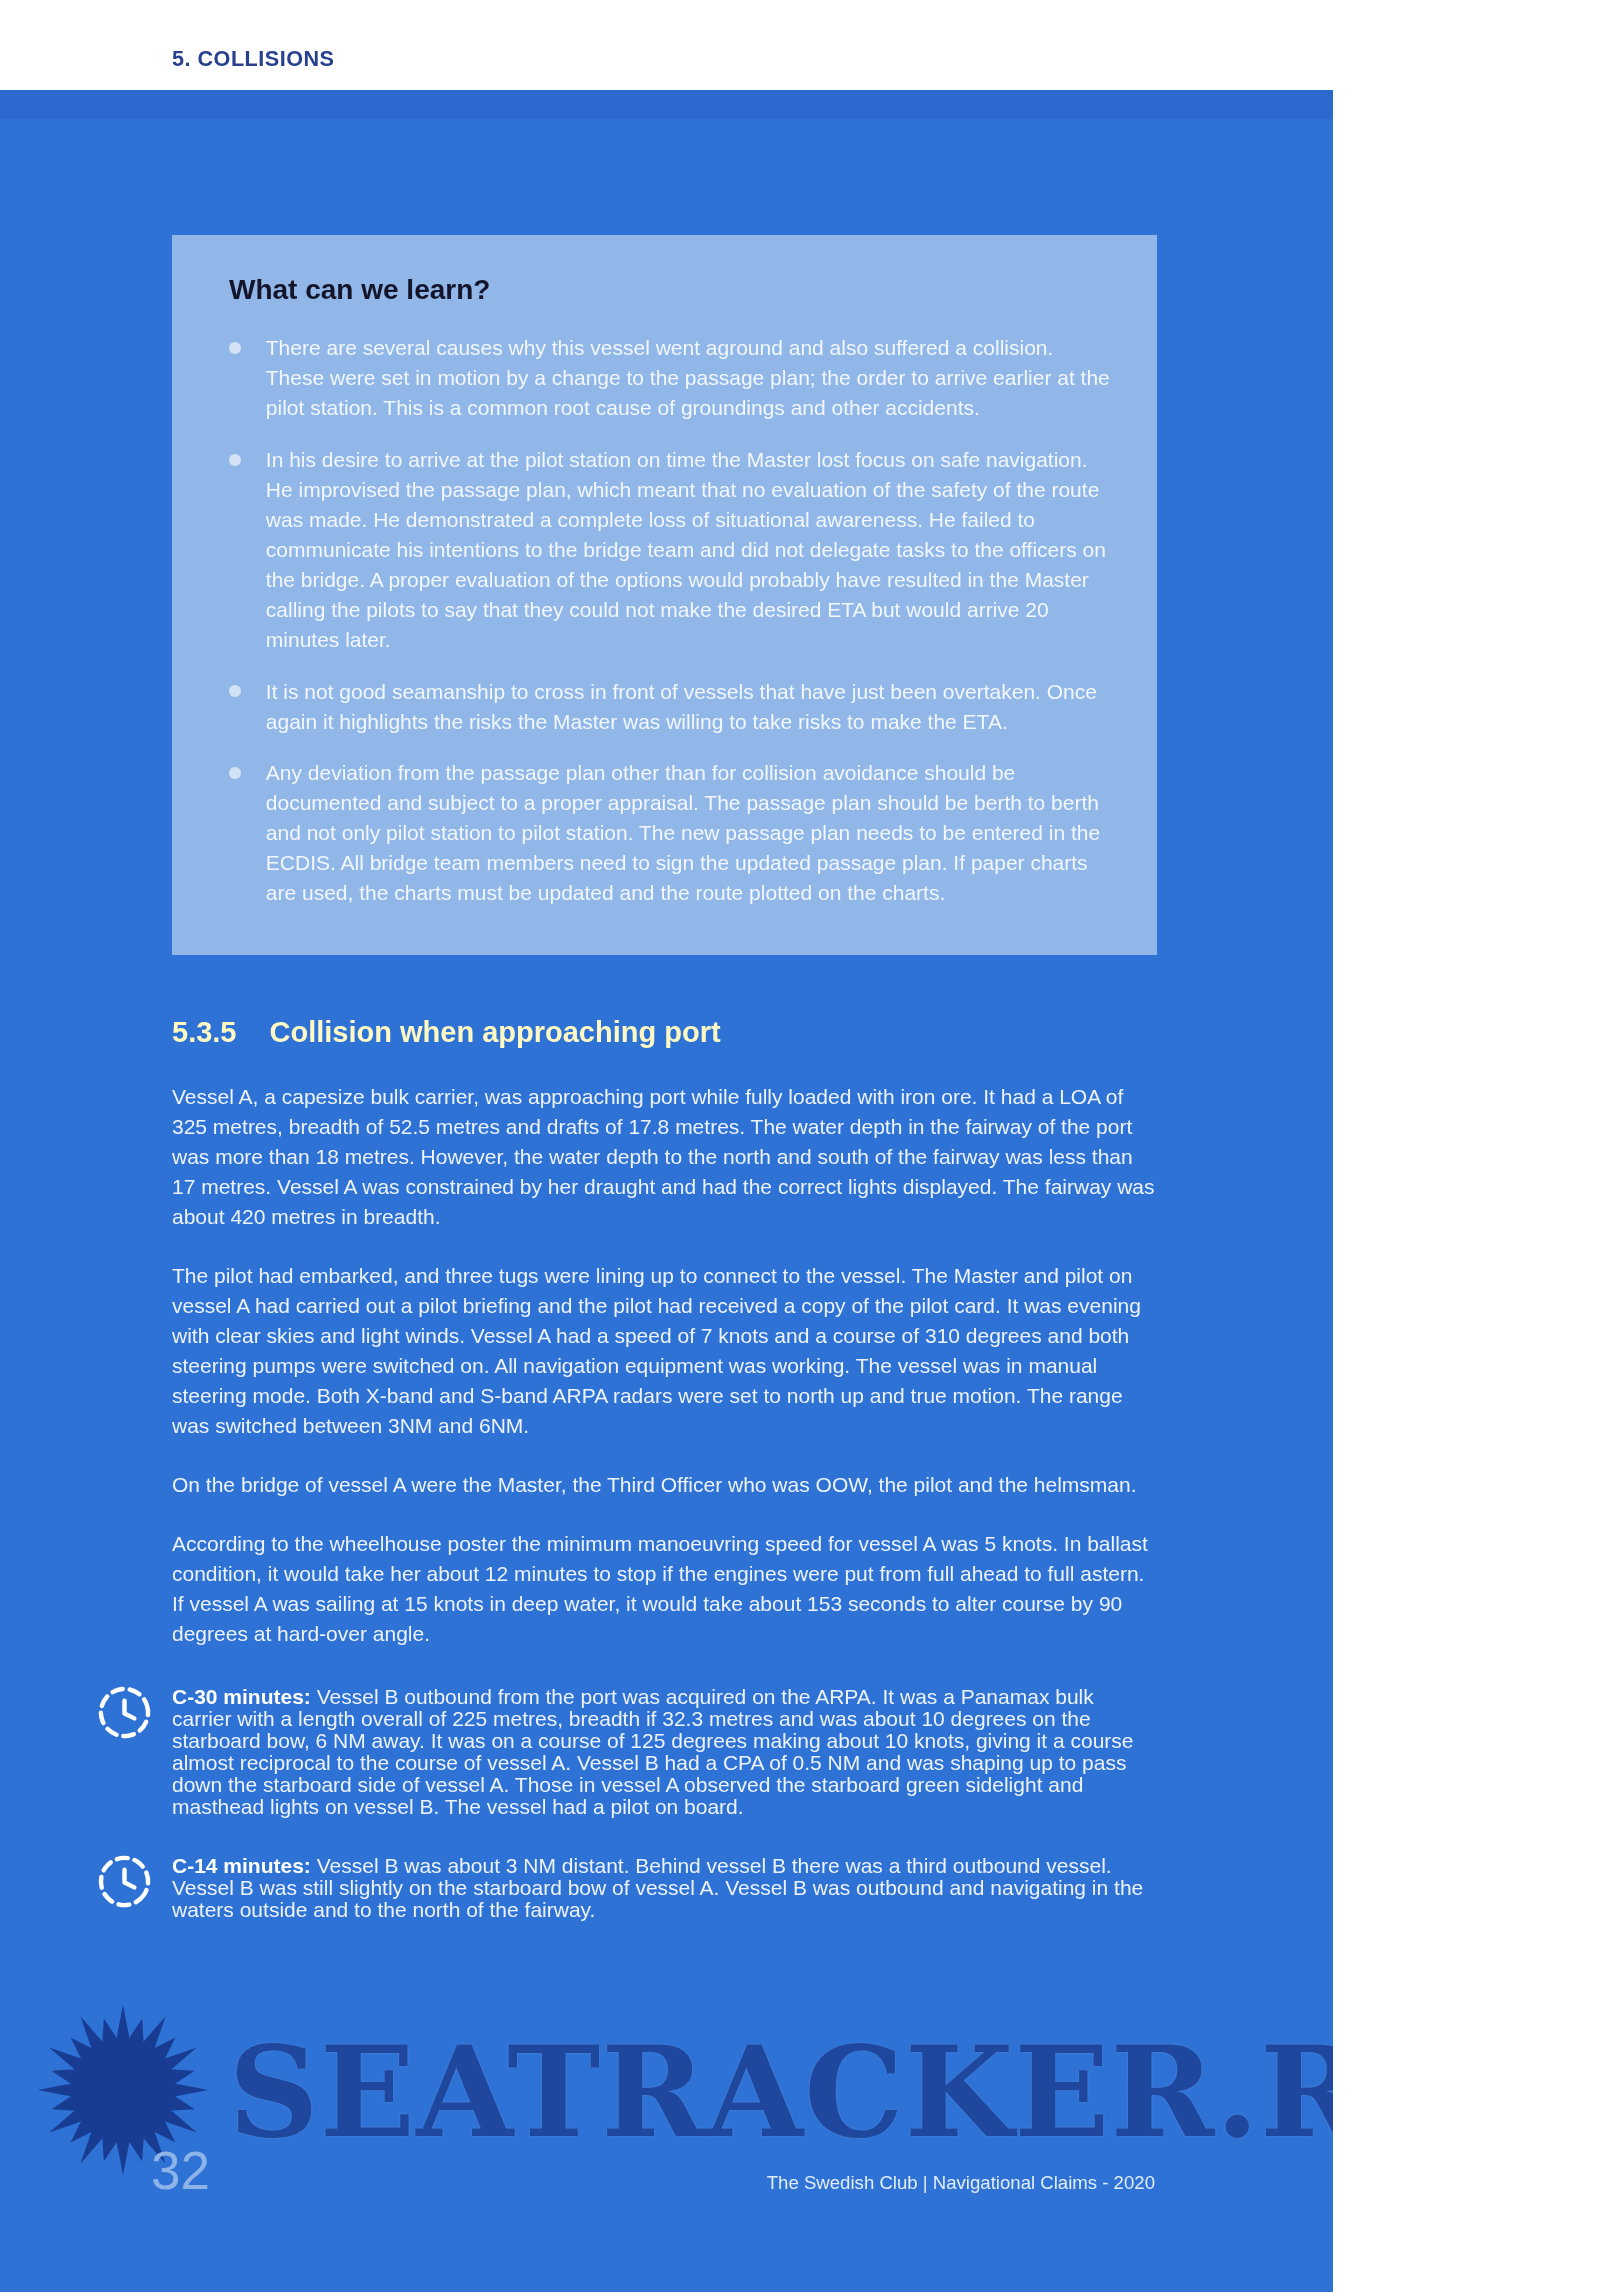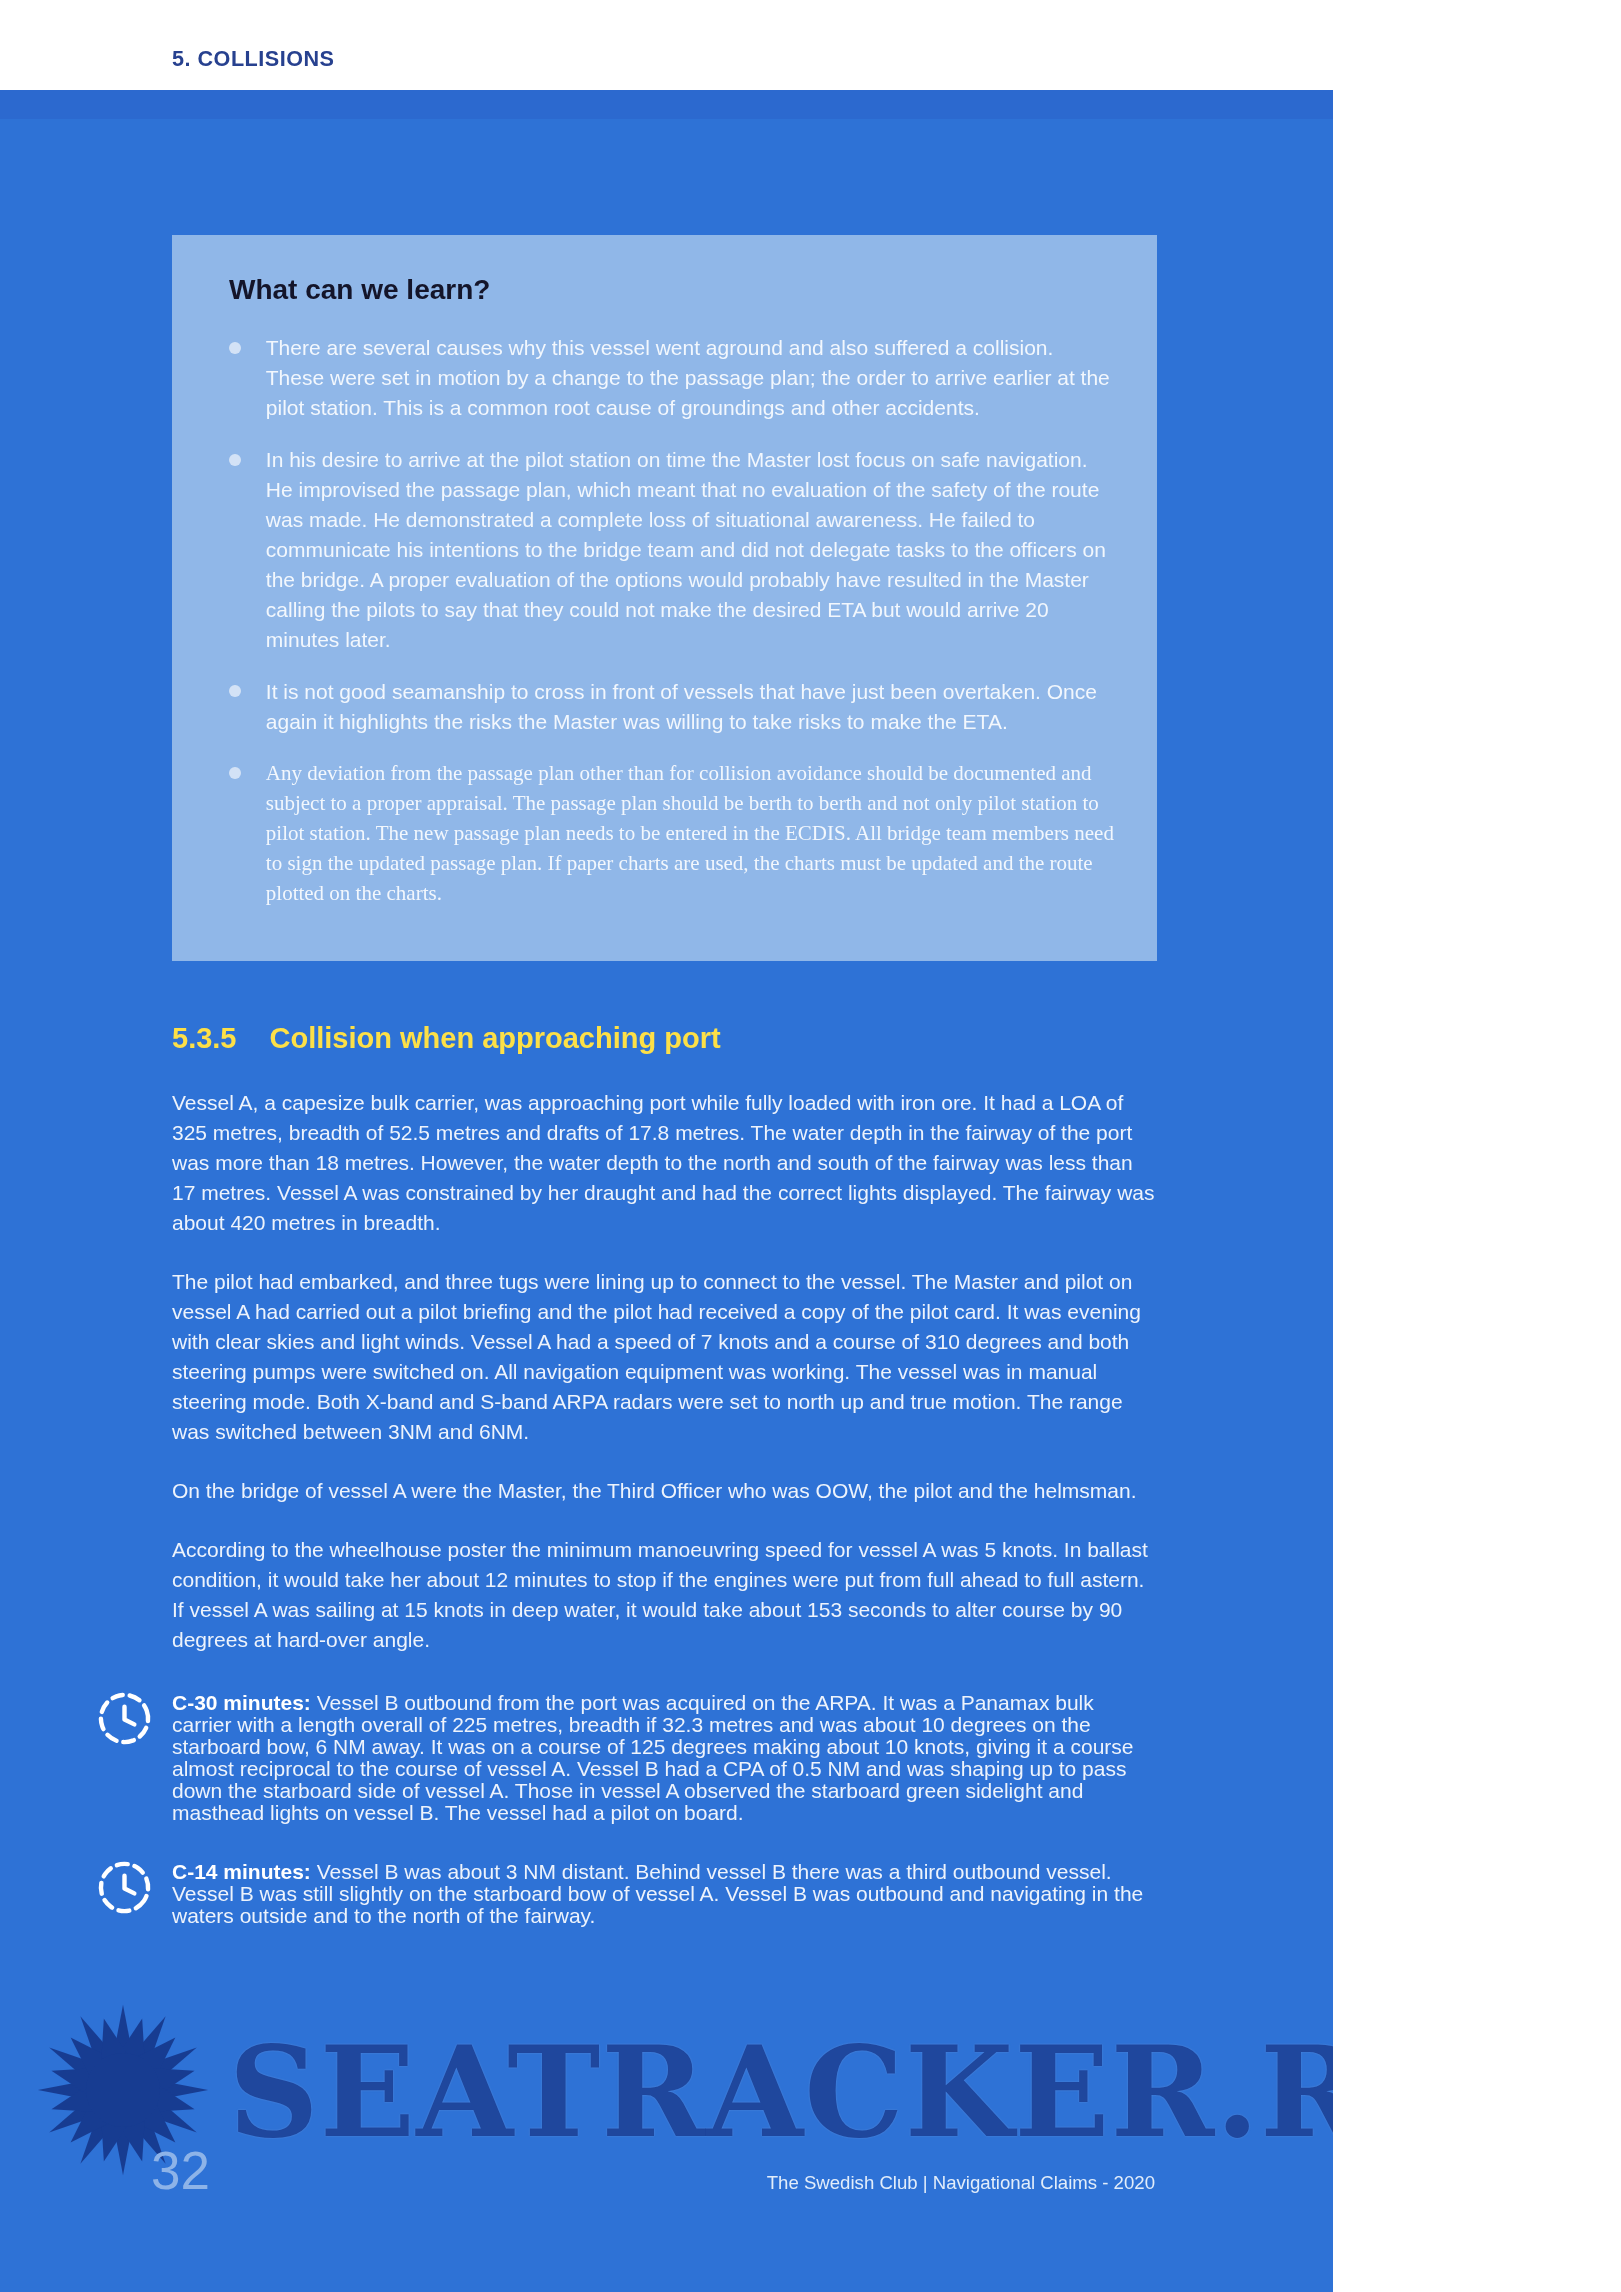--- a/index.html
+++ b/index.html
@@ -49,40 +49,40 @@
     font-size: 28px;
     font-weight: bold;
     margin-bottom: 27.4px;
   }
   .learn-box ul { list-style: none; }
   .learn-box li {
     display: flex;
     gap: 25px;
     margin-bottom: 21.6px;
   }
-  .learn-box li:last-child { margin-bottom: 6px; font-family: Liberation Serif, serif; }
+  .learn-box li:last-child { margin-bottom: 0; }
   .bullet-dot {
     flex: 0 0 auto;
     width: 11.8px;
     height: 11.8px;
     border-radius: 50%;
     background: #d3e2f6;
     margin-top: 8.8px;
   }
   .bullet-text {
     color: #f2f7fd;
     font-size: 21px;
     line-height: 30px;
   }
   
   .section-heading {
     display: flex;
     gap: 33px;
     margin-top: 61px;
-    color: #fde047;
+    color: #fef9c3;
     font-size: 29px;
     font-weight: bold;
     align-items: flex-end;
   }
   .body-paragraph {
     margin-top: 29px;
     font-size: 21px;
     line-height: 30px;
     color: #edf3fc;
   }

